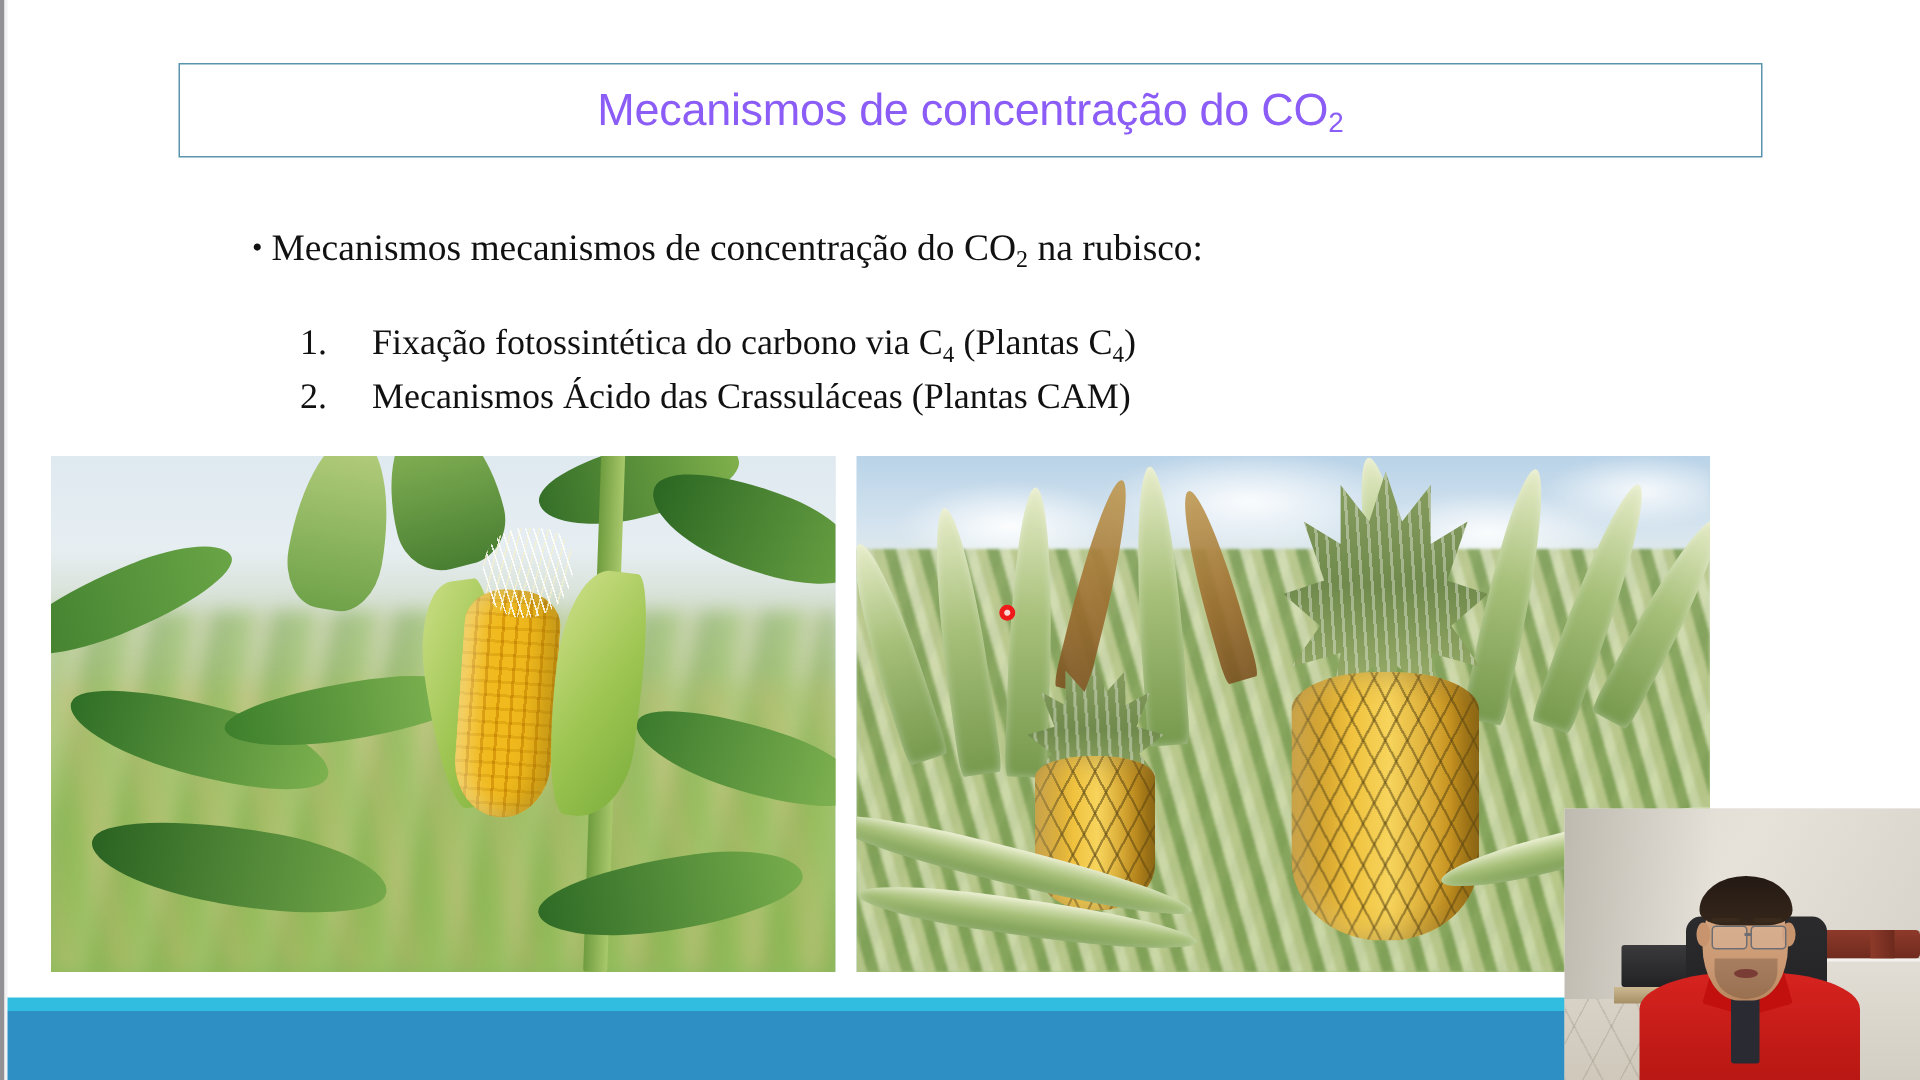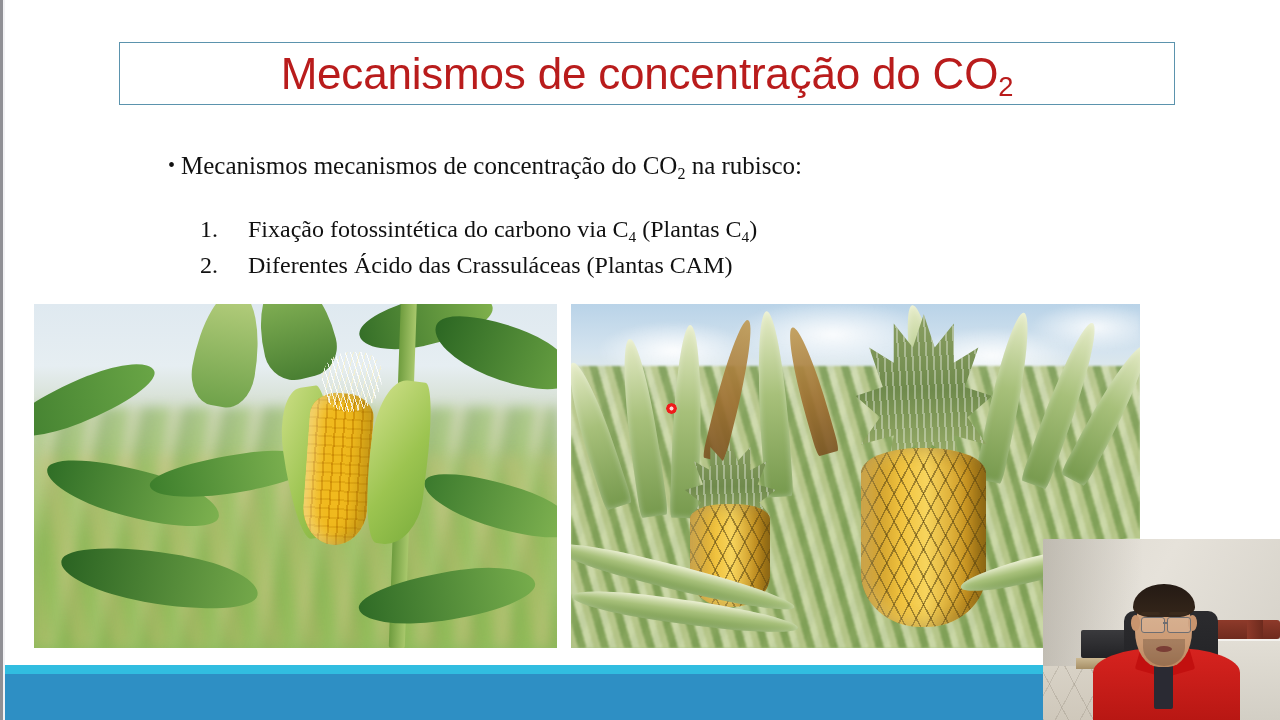--- a/index.html
+++ b/index.html
@@ -46,23 +46,23 @@
     height: 63px;
     border: 1.6px solid #5b93ad;
     background: #ffffff;
     box-sizing: border-box;
     display: flex;
     align-items: center;
     justify-content: center;
   }
   .title-text {
     font-family: "Liberation Sans", sans-serif;
-    font-size: 44px;
+    font-size: 30px;
     font-weight: 400;
-    color: #b91c1c;
+    color: #8b5cf6;
     letter-spacing: -0.2px;
     white-space: nowrap;
     line-height: 1;
   }
   .title-text sub {
     font-size: 0.62em;
     vertical-align: baseline;
     position: relative;
     top: 0.28em;
     letter-spacing: 0;
@@ -402,21 +402,21 @@
     <span class="dot">•</span><span>Mecanismos mecanismos de concentração do CO</span><sub>2</sub><span> na rubisco:</span>
   </div>
 
   <div class="num-list">
     <div class="num-item">
       <span class="marker">1.</span>
       <span><span>Fixação fotossintética do carbono via C</span><sub>4</sub><span> (Plantas C</span><sub>4</sub><span>)</span></span>
     </div>
     <div class="num-item">
       <span class="marker">2.</span>
-      <span><span>Diferentes Ácido das Crassuláceas (Plantas CAM)</span><sub></sub><span></span><sub></sub><span></span></span>
+      <span><span>Mecanismos Ácido das Crassuláceas (Plantas CAM)</span><sub></sub><span></span><sub></sub><span></span></span>
     </div>
   </div>
 
   <div class="photo" id="photo-corn">
     <div class="ph-layer corn-sky"></div>
     <div class="ph-layer corn-haze"></div>
     <div class="ph-layer corn-haze2"></div>
 
     <div class="blade" style="left:-6%;top:22%;width:30%;height:12%;transform:rotate(-22deg);background:linear-gradient(100deg,#3f7d2e,#6aa646);"></div>
     <div class="blade" style="left:2%;top:48%;width:34%;height:14%;transform:rotate(16deg);background:linear-gradient(90deg,#2f6e26,#7db14f);"></div>

